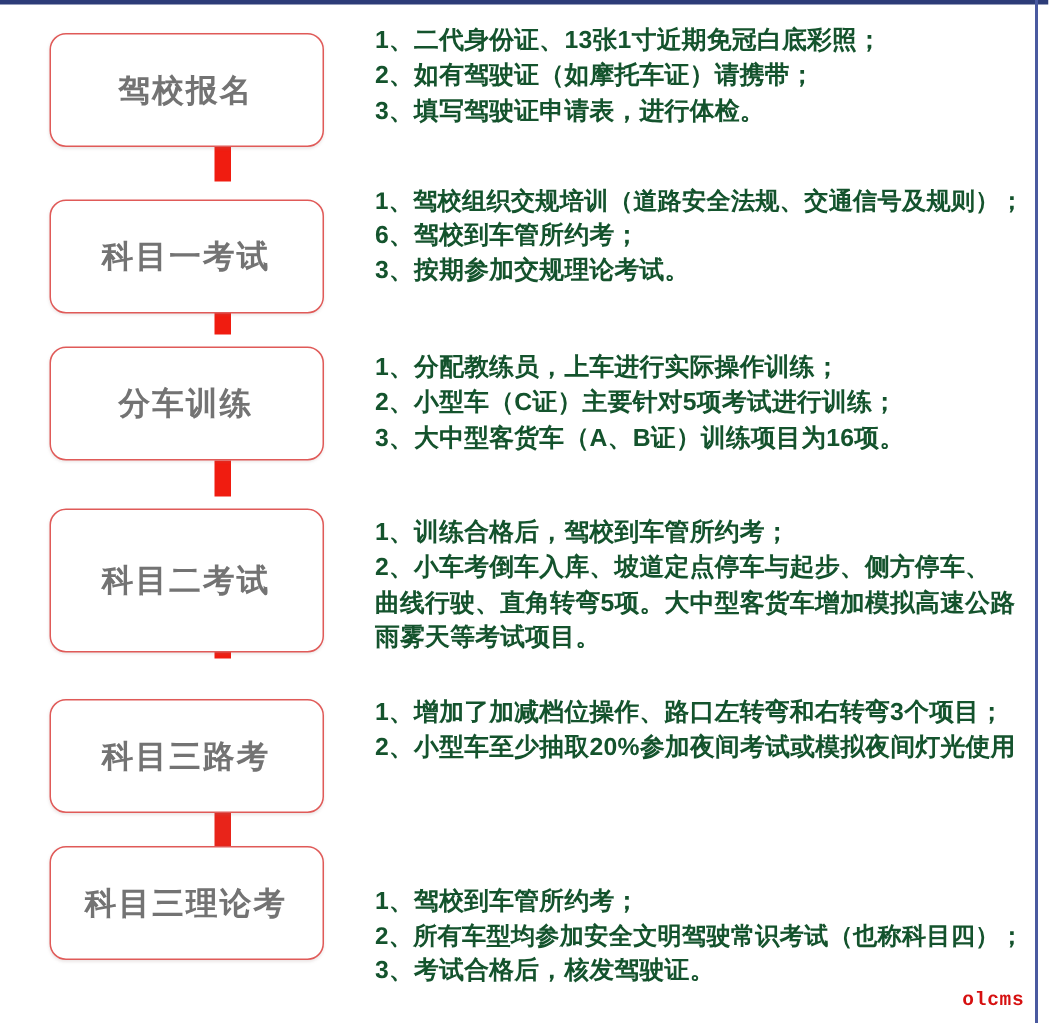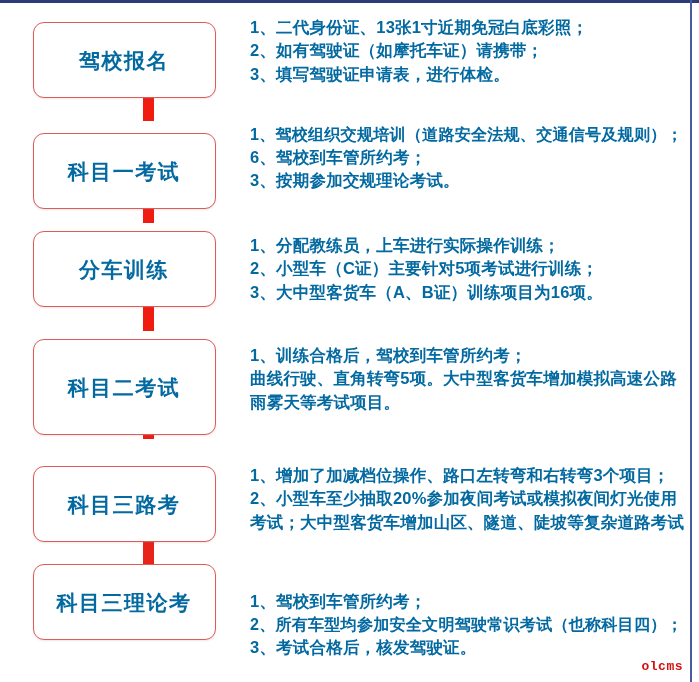--- a/index.html
+++ b/index.html
@@ -46,21 +46,21 @@
     width:183px;
     border:1.6px solid #e05a58;
     border-radius:11px;
     background:#ffffff;
     display:flex;
     align-items:center;
     justify-content:center;
     box-shadow:0 1px 2px rgba(150,120,120,.18);
   }
   .stagebox span{
-    color:#0369a1;
+    color:#737373;
     font-size:21px;
     font-weight:bold;
     letter-spacing:1.5px;
     line-height:1;
     white-space:nowrap;
   }
 
   
   .conn{
     position:absolute;
@@ -89,21 +89,21 @@
   .detail{
     flex:1 1 auto;
     padding-right:14px;
     color:#2a2f66;
   }
   .detail p{
     margin:0;
     font-size:16.5px;
     font-weight:bold;
     line-height:1.42;
-    color:#0369a1;
+    color:#14532d;
     letter-spacing:.2px;
     white-space:nowrap;
   }
 
   
   .watermark{
     position:absolute;
     right:16px; bottom:8px;
     color:#d61010;
     font-family:"Liberation Mono","DejaVu Sans Mono",monospace;
@@ -164,38 +164,38 @@
       <div class="conn" style="top: 415px; height: 24px;"></div>
       <div class="row" style="top: 339px;">
         <div class="boxcell">
           <div class="stagebox" style="height: 96px;">
             <span>科目二考试</span>
           </div>
         </div>
       </div>
       <div class="detail" style="position: absolute; left: 250px; top: 344px; width: 438px;">
         <p>1、训练合格后，驾校到车管所约考；</p>
+        <p>2、小车考倒车入库、坡道定点停车与起步、侧方停车、</p>
         <p>曲线行驶、直角转弯5项。大中型客货车增加模拟高速公路</p>
         <p>雨雾天等考试项目。</p>
       </div>
       <div class="arrowconn" style="top: 542px; height: 52px;">
         <div class="shaft" style="height: 26px;"></div>
         <div class="head" style="top: 25px;"></div>
       </div>
       <div class="row" style="top: 466px;">
         <div class="boxcell">
           <div class="stagebox" style="height: 76px;">
             <span>科目三路考</span>
           </div>
         </div>
       </div>
       <div class="detail" style="position: absolute; left: 250px; top: 464px; width: 438px;">
         <p>1、增加了加减档位操作、路口左转弯和右转弯3个项目；</p>
         <p>2、小型车至少抽取20%参加夜间考试或模拟夜间灯光使用</p>
-        <p>考试；大中型客货车增加山区、隧道、陡坡等复杂道路考试</p>
       </div>
       <div class="row" style="top: 564px;">
         <div class="boxcell">
           <div class="stagebox" style="height: 76px;">
             <span>科目三理论考</span>
           </div>
         </div>
       </div>
       <div class="detail" style="position: absolute; left: 250px; top: 590px; width: 438px;">
         <p>1、驾校到车管所约考；</p>

